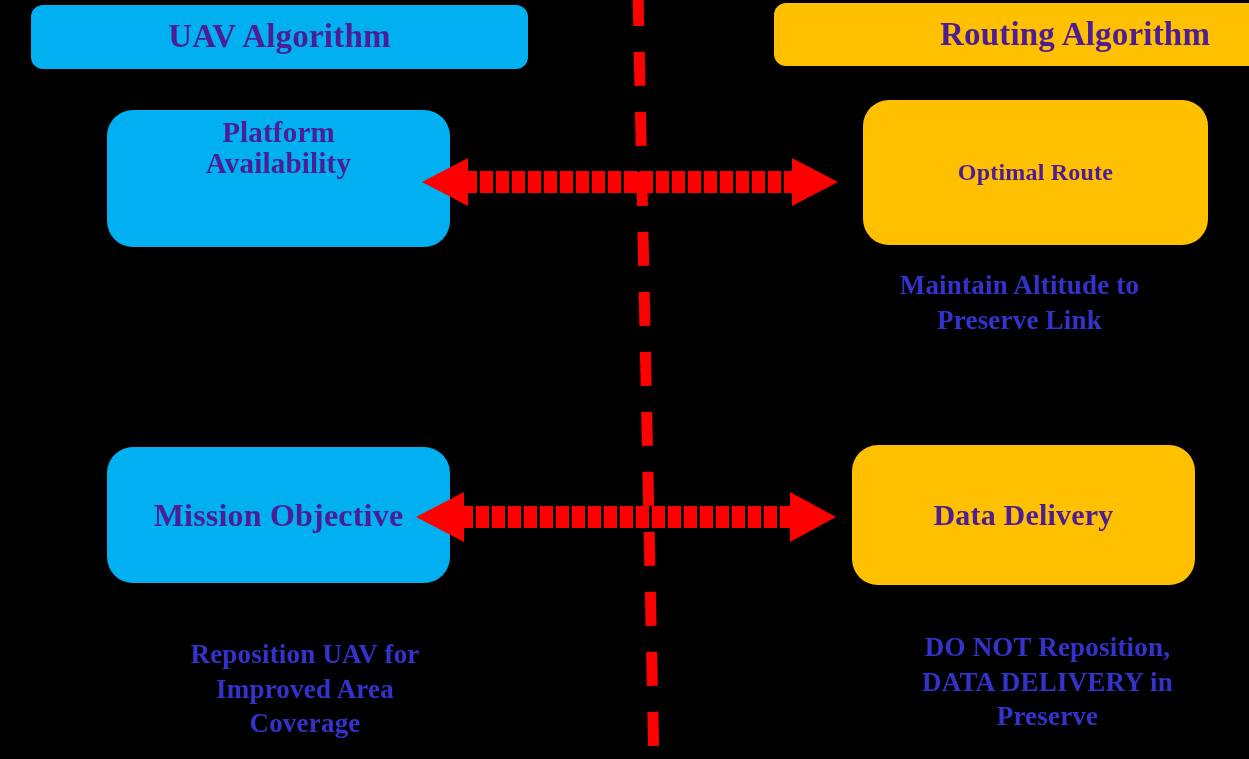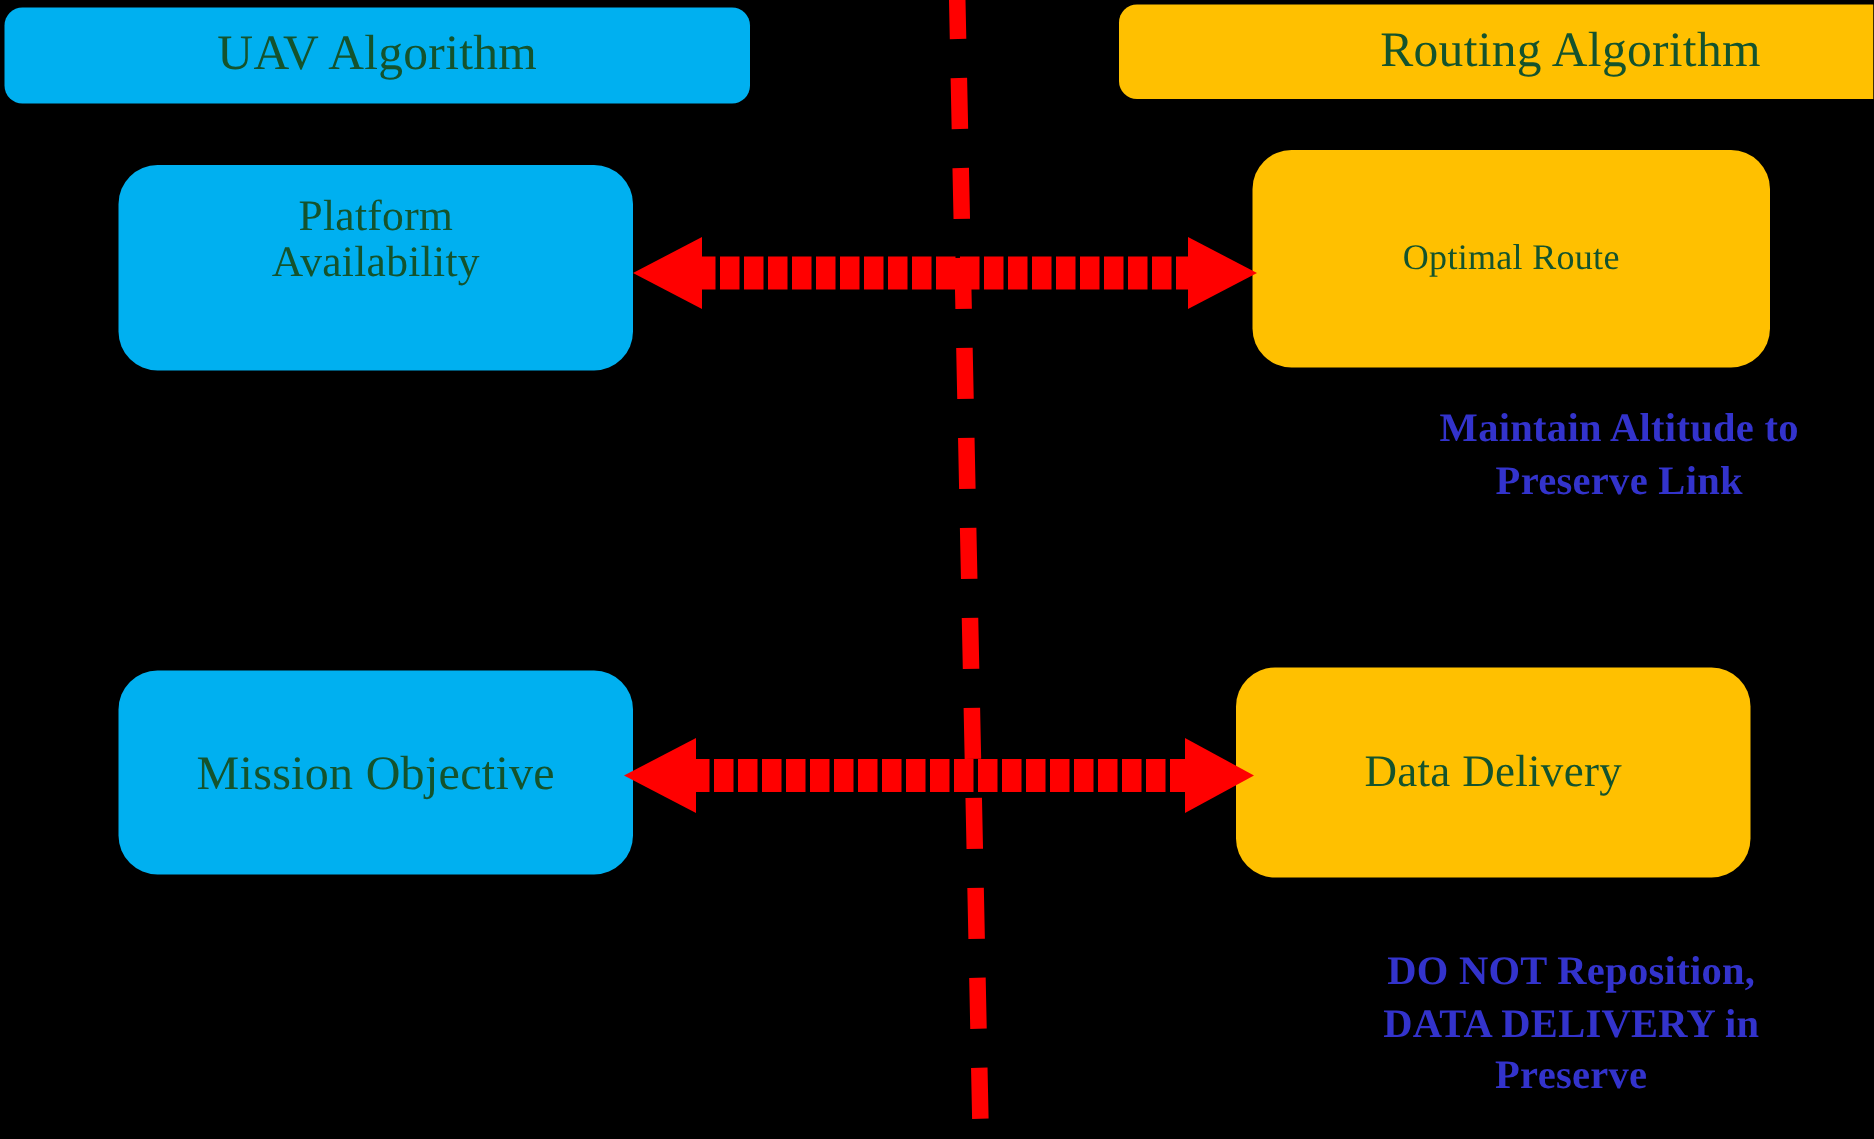--- a/index.html
+++ b/index.html
@@ -18,24 +18,25 @@
   }
 
   
   .node {
     position: absolute;
     box-sizing: border-box;
     display: flex;
     align-items: center;
     justify-content: center;
     text-align: center;
-    color: #14532d;
-    font-weight: normal;
+    color: #4c1d95;
+    font-weight: bold;
     line-height: 1.08;
     letter-spacing: 0.2px;
+    margin-left: 28px;
   }
   .node.blue   { background: #00B0F0; }
   .node.yellow { background: #FFC000; }
 
   
   .header-bar {
     border-radius: 12px;
     font-size: 33px;
   }
   #uav-header {
@@ -46,21 +47,21 @@
   }
 
   
   .concept {
     border-radius: 26px;
     font-size: 29px;
   }
   #platform-availability {
     left: 79px;  top: 110px;  width: 343px;  height: 137px;
     align-items: flex-start;
-    padding-top: 19px;
+    padding-top: 7px;
   }
   #optimal-route {
     left: 835px; top: 100px; width: 345px; height: 145px;
     font-size: 24px;
   }
   #mission-objective {
     left: 79px;  top: 447px;  width: 343px;  height: 136px;
     font-size: 32px;
   }
   #data-delivery {
@@ -73,21 +74,21 @@
     position: absolute;
     color: #3333CC;
     font-weight: bold;
     font-size: 27px;
     line-height: 1.28;
     text-align: center;
     white-space: pre-line;
     letter-spacing: 0.2px;
   }
   #ann-drop-altitude      { left: 148px; top: 288px; width: 300px; }
-  #ann-maintain-altitude  { left: 922px; top: 268px; width: 315px; text-align: center; }
+  #ann-maintain-altitude  { left: 862px; top: 268px; width: 315px; text-align: center; }
   #ann-reposition-uav     { left: 155px; top: 637px; width: 300px; }
   #ann-do-not-reposition  { left: 885px; top: 630px; width: 325px; }
 
   
   #divider {
     position: absolute;
     left: 632px;
     top: -8px;
     width: 30px;
     height: 775px;
@@ -125,20 +126,23 @@
 Preserve Link</div>
 
   <div class="node blue concept" id="mission-objective">
     <span style="white-space:pre-line;">Mission Objective</span>
   </div>
 
   <div class="node yellow concept" id="data-delivery">
     <span style="white-space:pre-line;text-align:center;">Data Delivery</span>
   </div>
 
+  <div class="annotation" id="ann-reposition-uav">Reposition UAV for
+Improved Area
+Coverage</div>
 
   <div class="annotation" id="ann-do-not-reposition">DO NOT Reposition,
 DATA DELIVERY in
 Preserve</div>
 
   <svg id="divider" viewBox="0 0 30 775" width="30" height="775" preserveAspectRatio="none">
     <line x1="6" y1="0" x2="22" y2="775" stroke="#FF0000" stroke-width="11" stroke-dasharray="34 26" stroke-linecap="butt"></line>
   </svg>
 
   <svg class="arrow" id="arrow-top" viewBox="0 0 420 60" width="420" height="60">

